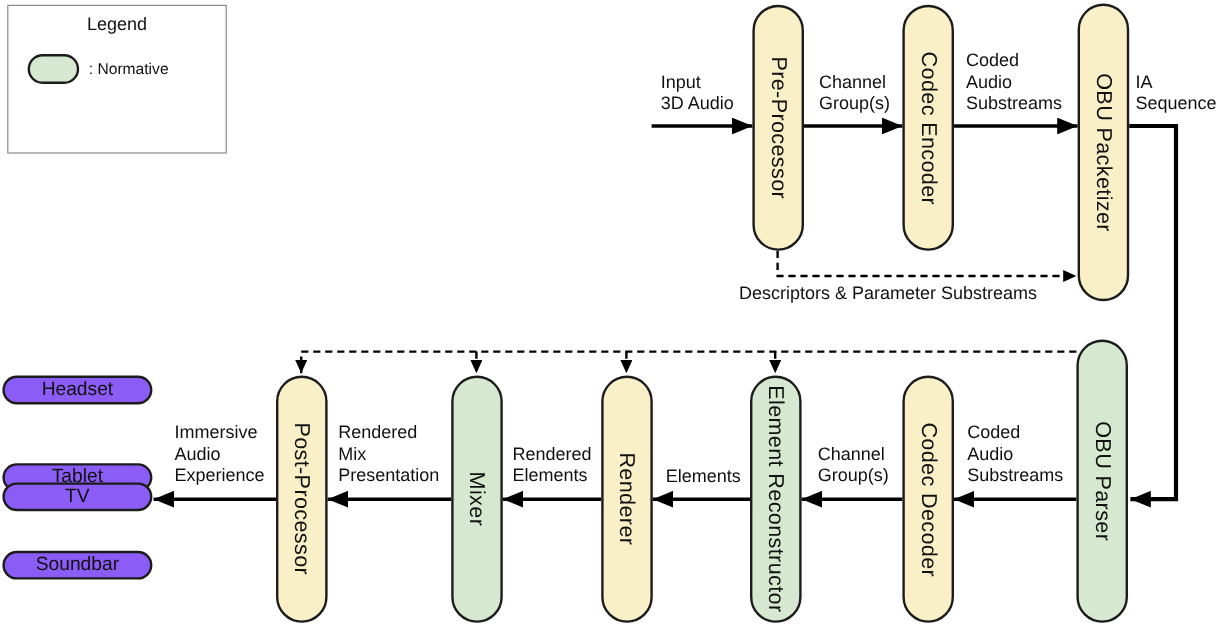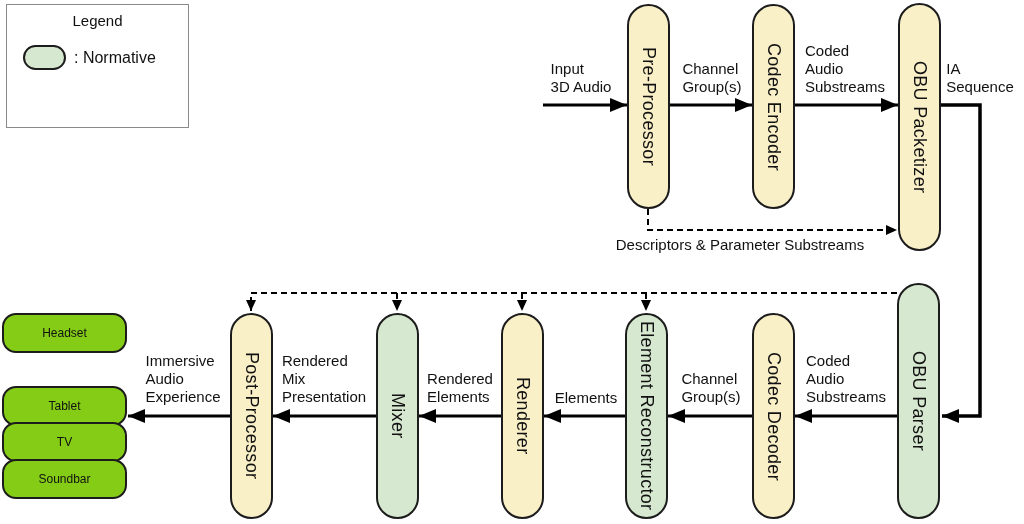--- a/index.html
+++ b/index.html
@@ -6,34 +6,34 @@
   #canvas{position:relative;width:1024px;height:524px;background:#ffffff;overflow:hidden;color:#111;}
   #connectors{position:absolute;left:0;top:0;width:1024px;height:524px;}
 
   .pill{position:absolute;box-sizing:border-box;border:2.5px solid #1c1c1c;border-radius:22px;
         display:flex;align-items:center;justify-content:center;}
   .pill .vtext{writing-mode:vertical-rl;text-orientation:mixed;font-size:18px;font-weight:500;
         letter-spacing:.3px;color:#111;white-space:nowrap;}
   .informative{background:#faf0c8;}
   .normative{background:#d7e8d0;}
 
-  .device{position:absolute;left:2px;width:125px;height:40px;box-sizing:border-box;
-        border:2.5px solid #1c1c1c;border-radius:14px;background:#84cc16;
-        display:flex;align-items:center;justify-content:center;font-size:12px;font-weight:500;}
+  .device{position:absolute;left:2px;width:125px;height:24px;box-sizing:border-box;
+        border:2.5px solid #1c1c1c;border-radius:14px;background:#8b5cf6;
+        display:flex;align-items:center;justify-content:center;font-size:16px;font-weight:500;}
 
   .flow-label{position:absolute;transform:translateX(-50%);text-align:left;
         font-size:15px;line-height:1.2;white-space:pre-line;color:#111;}
 
   #legend{position:absolute;left:6px;top:4px;width:183px;height:124px;box-sizing:border-box;
         border:1.5px solid #8a8a8a;background:#fff;}
   #legend .legend-title{text-align:center;font-size:15px;margin-top:7px;}
   .legend-row{display:flex;align-items:center;margin:16px 0 0 16px;height:25px;}
   .legend-swatch{width:43px;height:25px;box-sizing:border-box;border:2px solid #1c1c1c;
         border-radius:13px;margin-right:8px;flex:0 0 auto;}
-  .legend-label{font-size:16px;}
+  .legend-label{font-size:13px;}
 </style>
 </head>
 <body>
 
 <div id="canvas">
 
   <svg id="connectors" viewBox="0 0 1024 524" xmlns="http://www.w3.org/2000/svg">
     <defs>
       <marker id="ah" markerUnits="userSpaceOnUse" markerWidth="18" markerHeight="14" refX="17" refY="7" orient="auto">
           <path d="M0,0 L17,7 L0,14 Z" fill="#000"></path>
@@ -95,21 +95,21 @@
   </div>
   <div class="pill normative" style="left:376px;top:313px;width:43px;height:206px;">
     <span class="vtext">Mixer</span>
   </div>
   <div class="pill informative" style="left:230px;top:313px;width:43px;height:206px;">
     <span class="vtext">Post-Processor</span>
   </div>
 
   <div class="device" style="top:313px;">Headset</div>
   <div class="device" style="top:386px;">Tablet</div>
-  <div class="device" style="top:422px;">TV</div>
+  <div class="device" style="top:402px;">TV</div>
   <div class="device" style="top:459px;">Soundbar</div>
 
   <div class="flow-label" style="left:581px;top:60px;">Input
 3D Audio</div>
   <div class="flow-label" style="left:712px;top:60px;">Channel
 Group(s)</div>
   <div class="flow-label" style="left:845px;top:42px;">Coded
 Audio
 Substreams</div>
   <div class="flow-label" style="left:980px;top:60px;">IA

